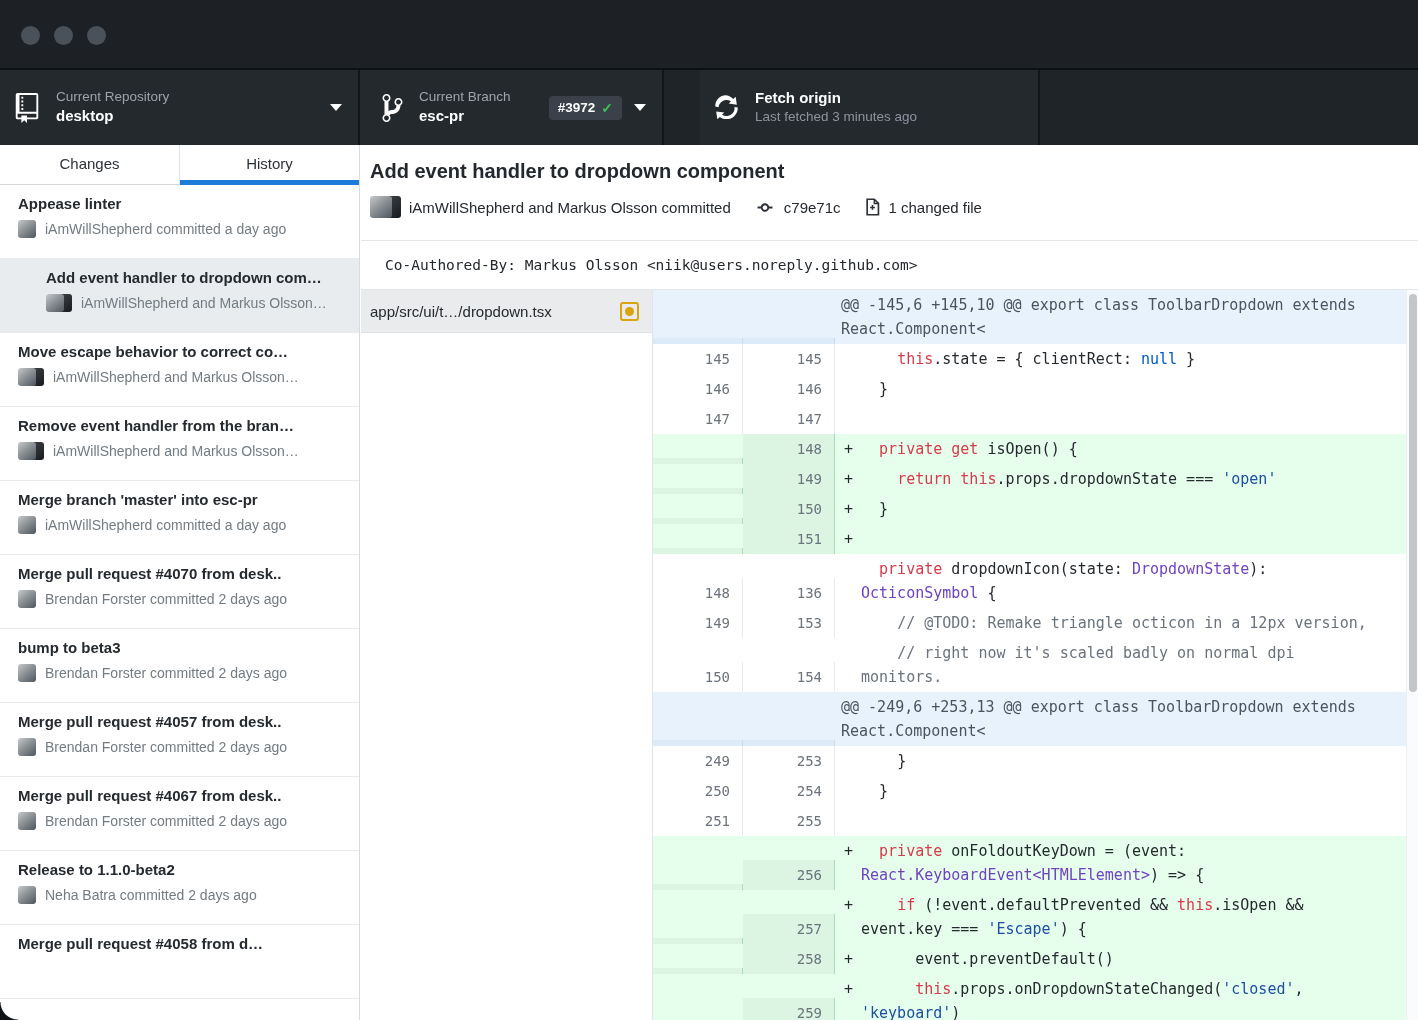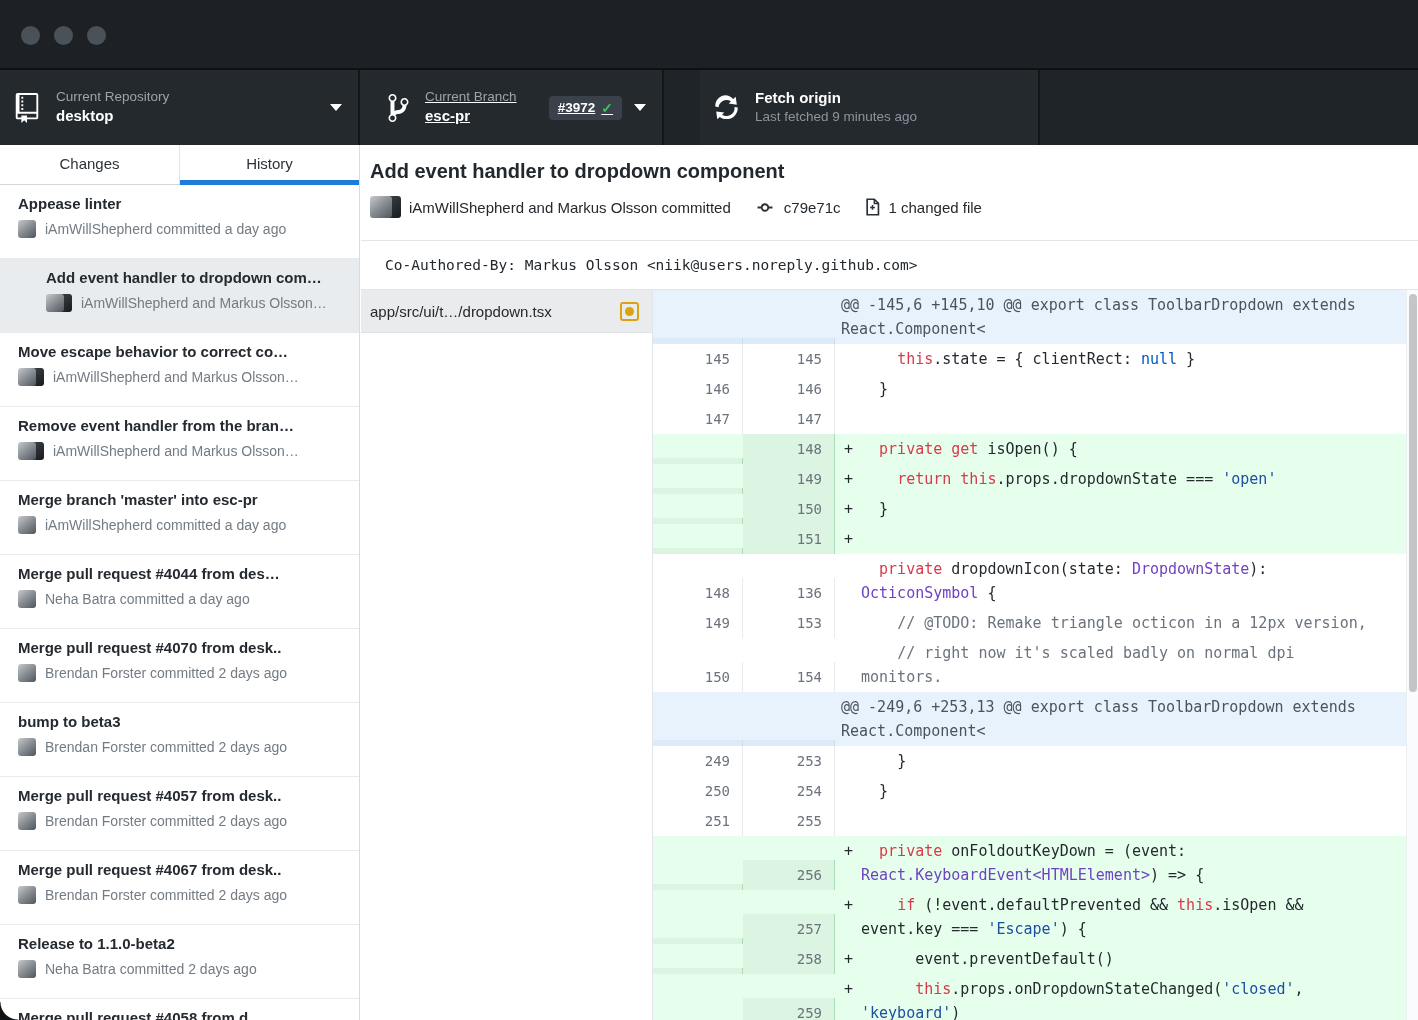--- a/index.html
+++ b/index.html
@@ -10,21 +10,21 @@
   
   .titlebar { position:absolute; top:0; left:0; right:0; height:68px; background:#1d2125; }
   .tl { position:absolute; top:26px; width:19px; height:19px; border-radius:50%; background:#4b5158; }
   .tl.c { left:21px; } .tl.m { left:54px; } .tl.z { left:87px; }
 
   
   .toolbar { position:absolute; top:68px; left:0; right:0; height:77px; background:#1f2428; border-top:2px solid #0e1113; }
   .tb-section { position:absolute; top:0; height:100%; background:#24292e; border-right:2px solid #131619;
                 display:flex; align-items:center; color:#fff; cursor:default; }
   .tb-repo { left:0; width:360px; padding:0 16px 0 14px; }
-  .tb-branch { left:360px; width:304px; padding:0 16px 0 28px;text-decoration:underline; }
+  .tb-branch { left:360px; width:304px; padding:0 16px 0 22px; }
   .tb-fetch { left:700px; width:340px; padding:0 16px 0 14px; }
   .tb-icon { flex:none; margin-right:16px; display:flex; align-items:center; }
   .tb-text { display:flex; flex-direction:column; line-height:1.25; min-width:0; }
   .tb-label { font-size:13.5px; color:#9ba3ab; }
   .tb-value { font-size:15px; font-weight:700; color:#fff; margin-top:1px; }
   .tb-fetch .tb-label { font-size:15px; font-weight:700; color:#fff; }
   .tb-fetch .tb-sub { font-size:13.5px; color:#8b949e; margin-top:2px; }
   .spacer { flex:1; }
   .caret { width:0; height:0; border-left:6px solid transparent; border-right:6px solid transparent;
            border-top:7px solid #fff; flex:none; margin-left:12px; }
@@ -144,21 +144,21 @@
       <span class="caret"></span>
     </div>
     <div class="tb-section tb-fetch">
       <span class="tb-icon">
         <svg width="25" height="30" viewBox="0 0 12 16">
             <path fill="#fff" d="M10.24 7.4a4.15 4.15 0 0 1-1.2 3.6 4.346 4.346 0 0 1-5.41.54L4.8 10.4.5 9.8l.6 4.2 1.31-1.26c2.36 1.74 5.7 1.57 7.84-.54a5.876 5.876 0 0 0 1.74-4.46l-1.75-.34zM2.96 5a4.346 4.346 0 0 1 5.41-.54L7.2 5.6l4.3.6-.6-4.2-1.31 1.26C7.23.52 3.89.69 1.74 2.8A5.876 5.876 0 0 0 0 7.26l1.75.35A4.17 4.17 0 0 1 2.96 5z"></path>
           </svg>
       </span>
       <span class="tb-text">
         <span class="tb-label">Fetch origin</span>
-        <span class="tb-sub">Last fetched 9 minutes ago</span>
+        <span class="tb-sub">Last fetched 3 minutes ago</span>
       </span>
     </div>
   </div>
 
   <aside class="sidebar">
     <div class="tabs">
       <div class="tab first">Changes</div>
       <div class="tab active">History</div>
     </div>
     <div class="commit-list">
@@ -201,29 +201,20 @@
             <span class="meta-text">iAmWillShepherd and Markus Olsson…</span>
           </div>
         </div>
         <div class="commit-row">
           <div class="c-title">Merge branch 'master' into esc-pr</div>
           <div class="c-meta">
             <span class="avatars">
               <span class="avatar"></span>
             </span>
             <span class="meta-text">iAmWillShepherd committed a day ago</span>
-          </div>
-        </div>
-        <div class="commit-row">
-          <div class="c-title">Merge pull request #4044 from des…</div>
-          <div class="c-meta">
-            <span class="avatars">
-              <span class="avatar"></span>
-            </span>
-            <span class="meta-text">Neha Batra committed a day ago</span>
           </div>
         </div>
         <div class="commit-row">
           <div class="c-title">Merge pull request #4070 from desk..</div>
           <div class="c-meta">
             <span class="avatars">
               <span class="avatar"></span>
             </span>
             <span class="meta-text">Brendan Forster committed 2 days ago</span>
           </div>

